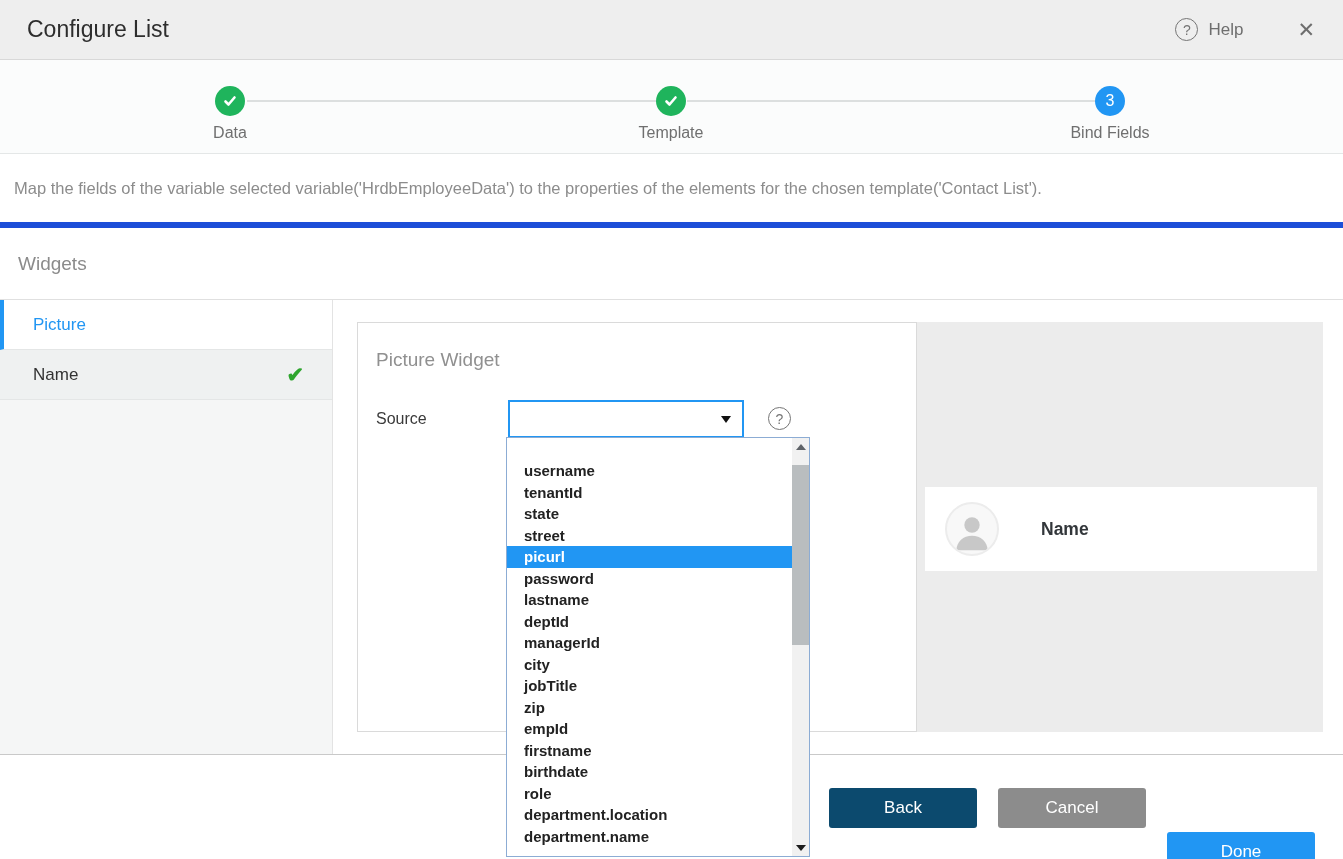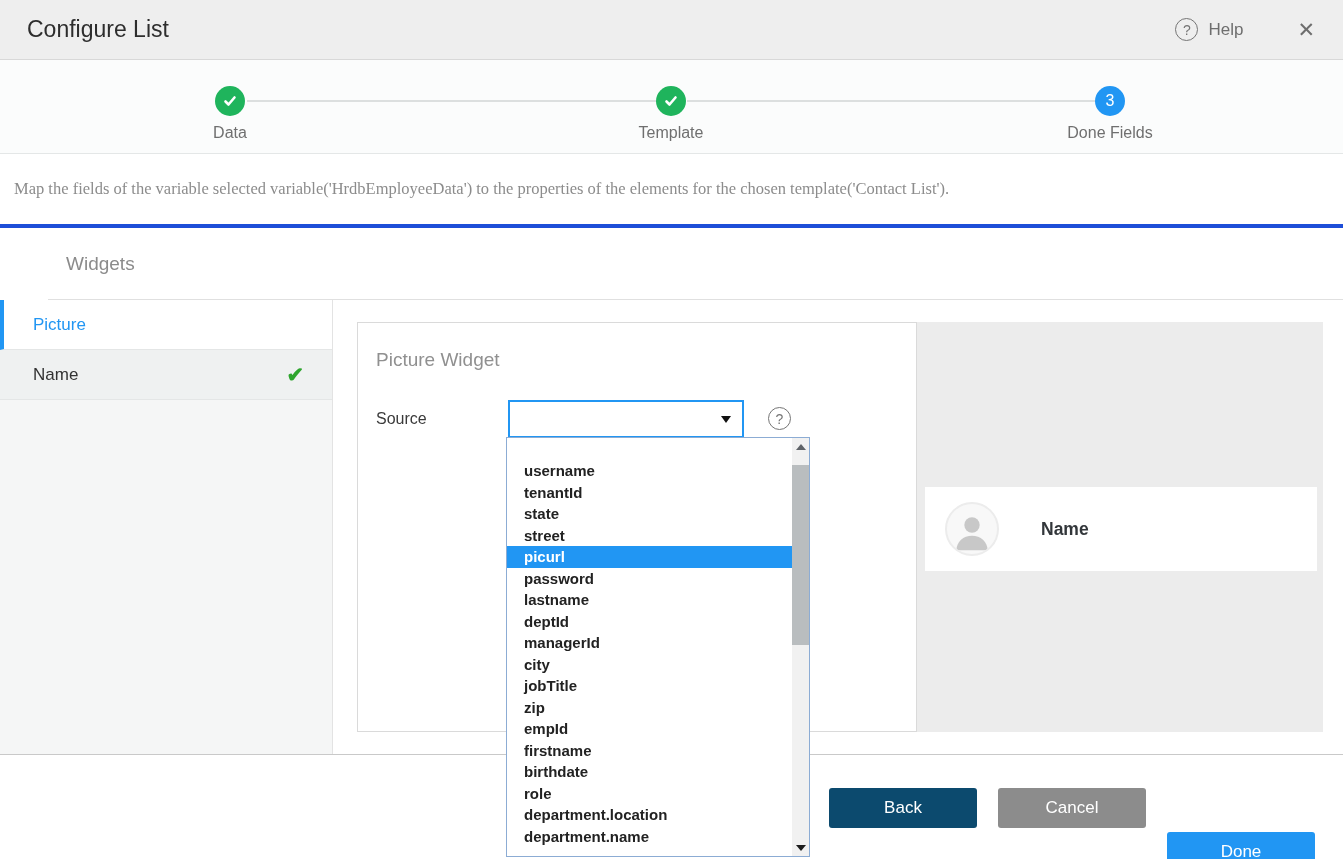--- a/index.html
+++ b/index.html
@@ -26,28 +26,28 @@
   .step { position:absolute; top:26px; width:140px; display:flex; flex-direction:column;
           align-items:center; transform:translateX(-50%); cursor:pointer; }
   .step-data { left:230px; } .step-template { left:671px; } .step-bind { left:1110px; }
   .step-circle { width:30px; height:30px; border-radius:50%; display:flex;
                  align-items:center; justify-content:center; }
   .circle-done { background:#1fb45c; }
   .circle-current { background:#2196f3; color:#ffffff; font-size:16px; }
   .step-label { margin-top:8px; font-size:16px; color:#6f6f6f; white-space:nowrap; }
 
   
-  .instruction { height:74px; background:#ffffff; border-bottom:4px solid #1d4ed8;
+  .instruction { height:74px; background:#ffffff; border-bottom:6px solid #1d4ed8;
                  display:flex; align-items:center; padding-left:14px;
-                 font-size:16.5px; color:#8c8c8c;font-family:Liberation Serif, serif; }
+                 font-size:16.5px; color:#8c8c8c; }
 
   
   .widgets-bar { height:72px; background:#ffffff; border-bottom:1px solid #e0e0e0;
                  display:flex; align-items:center; padding-left:18px;
-                 font-size:19px; color:#8b8b8b;margin-left:48px; }
+                 font-size:19px; color:#8b8b8b; }
 
   
   .content { display:flex; height:455px; border-bottom:1px solid #c9c9c9; }
   .sidebar { width:333px; background:#f5f6f6; border-right:1px solid #e3e3e3; }
   .side-item { height:50px; display:flex; align-items:center; font-size:17px;
                border-bottom:1px solid #e4e6e6; cursor:pointer; }
   .side-item.selected { background:#ffffff; border-left:4px solid #2196f3;
                         color:#2196f3; padding-left:29px; }
   .side-item.normal { background:#eff1f1; color:#333333; padding-left:33px; }
   .side-check { margin-left:auto; margin-right:28px; color:#2ea52e;
@@ -134,21 +134,21 @@
       <div class="step-circle circle-done">
         <svg width="16" height="16" viewBox="0 0 16 16">
             <polyline points="3.5,8.5 6.5,11.5 12.5,4.5" fill="none" stroke="#ffffff" stroke-width="2.6" stroke-linecap="round" stroke-linejoin="round"></polyline>
           </svg>
       </div>
       <div class="step-label">Template</div>
     </div>
 
     <div class="step step-bind">
       <div class="step-circle circle-current">3</div>
-      <div class="step-label">Done Fields</div>
+      <div class="step-label">Bind Fields</div>
     </div>
   </div>
 
   <div class="instruction">Map the fields of the variable selected variable('HrdbEmployeeData') to the properties of the elements for the chosen template('Contact List').</div>
 
   <div class="widgets-bar">Widgets</div>
 
   <div class="content">
     <div class="sidebar">
       <div class="side-item selected">

